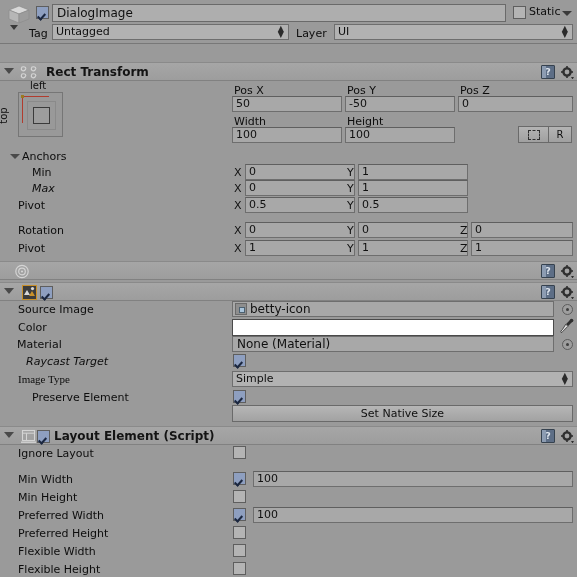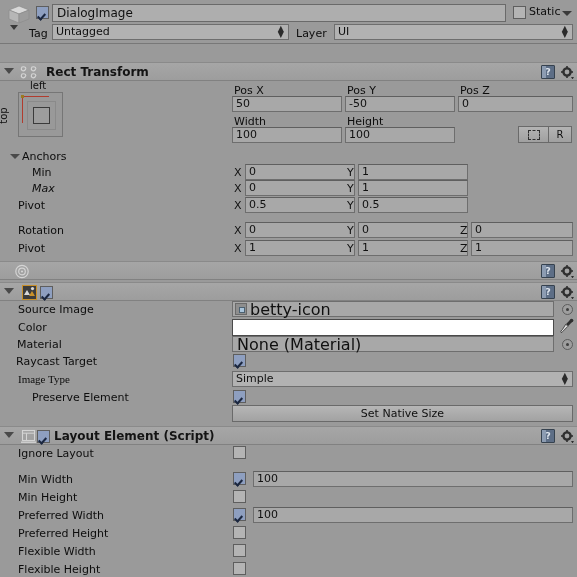--- a/index.html
+++ b/index.html
@@ -218,21 +218,21 @@
     width: 12px; height: 10px;
     border: 1px dashed #2e2e2e;
   }
 
   .objfield {
     background: #a8a8a8;
     border: 1px solid #6e6e6e;
     height: 16px;
     display: flex; align-items: center;
     padding-left: 2px;
-    font-size: 16px;
+    font-size: 12px;
   }
   .objdot {
     position: absolute;
     width: 11px; height: 11px;
     border: 1px solid #5c5c5c;
     border-radius: 50%;
     background: #9e9e9e;
   }
   .objdot::after {
     content:"";
@@ -487,21 +487,21 @@
   <circle cx="11.6" cy="2.5" r="1.8" fill="#2f2f2f"></circle>
 </svg>
 
 <div class="row" style="top:336px;">
   <div class="lbl" style="left:17px;">Material</div>
   <div class="objfield" style="position:absolute;left:232px;top:0px;width:322px;padding-left:4px;">None (Material)</div>
   <div class="objdot" style="left:562px;top:3px;"></div>
 </div>
 
 <div class="row" style="top:353px;">
-  <div class="lbl" style="left:16px;">Raycast Target</div>
+  <div class="lbl" style="left:26px;font-style:italic;">Raycast Target</div>
   <div class="cb on" style="position:absolute;left:233px;top:1px;"></div>
 </div>
 
 <div class="row" style="top:371px;">
   <div class="lbl" style="left:18px;font-family:Liberation Serif, serif;">Image Type</div>
   <div class="popup" style="position:absolute;left:232px;top:0px;width:341px;">
     <span>Simple</span>
     <span class="updown">
         <span>▲</span>
         <span>▼</span>

